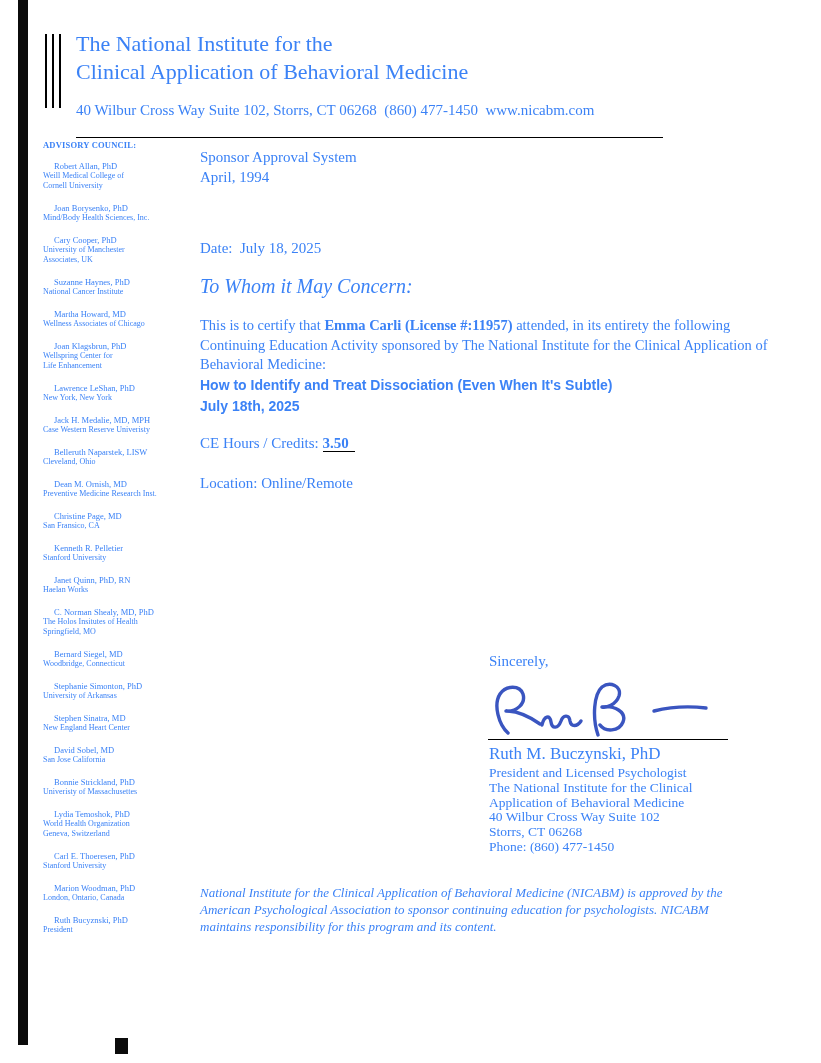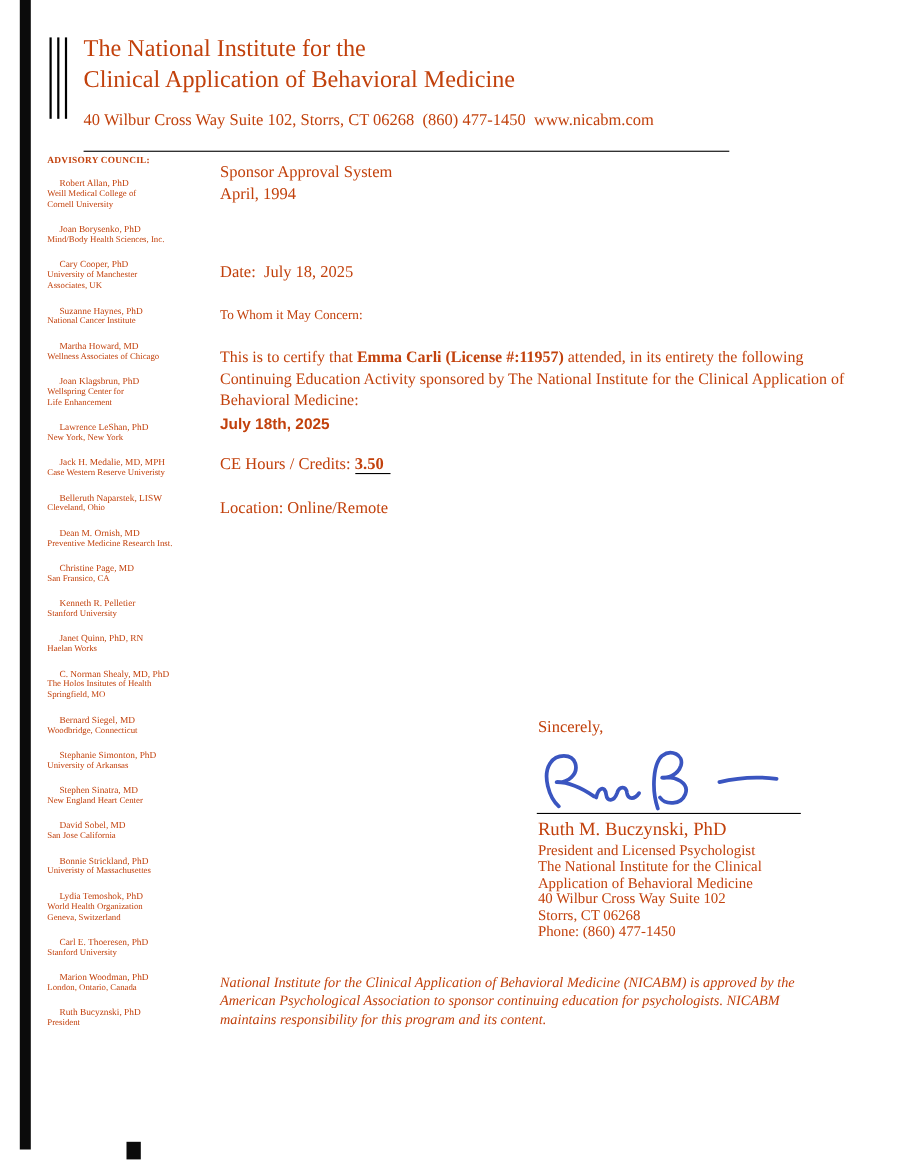--- a/index.html
+++ b/index.html
@@ -1,20 +1,20 @@
 <!DOCTYPE html>
 <html><head>
 <meta charset="utf-8">
 <title>NICABM CE Certificate Letter</title>
 <style>
   * { margin:0; padding:0; box-sizing:border-box; }
   html,body { background:#ffffff; }
   .page {
     position:relative; width:821px; height:1063px; background:#ffffff;
-    font-family:"Liberation Serif", serif; color:#c2410c; overflow:hidden;
+    font-family:"Liberation Serif", serif; color:#3b82f6; overflow:hidden;
   }
   .edge-bar { position:absolute; left:18px; top:0; width:10px; height:1045px; background:#0b0b0b; }
   .corner-mark { position:absolute; left:115px; top:1038px; width:13px; height:16px; background:#0b0b0b; }
 
   
   .letterhead { position:absolute; left:45px; top:30px; display:flex; }
   .logo { display:flex; height:74px; margin-top:4px; }
   .logo span { width:2px; background:#000; margin-right:5px; }
   .letterhead-text { margin-left:10px; }
   .org-title { font-size:22px; line-height:28px; }
@@ -27,21 +27,21 @@
   .advisory { position:absolute; left:43px; top:140px; width:152px; }
   .advisory-heading { font-size:8.5px; font-weight:bold; line-height:10px; margin-bottom:11px; letter-spacing:.2px; }
   .member { margin-bottom:12px; }
   .member-name { font-size:8.5px; font-weight:normal; line-height:10px;margin-left:11px; }
   .member-lines div { font-size:8px; line-height:10px; }
 
   
   .letter { position:absolute; left:200px; top:147px; width:578px; font-size:14.5px; line-height:19.5px; }
   .sponsor-block { text-align:left; font-size:15px; line-height:20px; margin-bottom:52px; }
   .date-line { font-size:15px; line-height:19px; margin-bottom:19px; white-space:pre-wrap; }
-  .salutation { font-size:12px; line-height:19px; margin-bottom:20px; }
+  .salutation { font-size:20px; line-height:19px; margin-bottom:20px;font-style:italic; }
   .body-par { }
   .course-block { font-family:"Liberation Sans", sans-serif; font-weight:bold; font-size:14px; line-height:21px; margin-bottom:17px; }
   .ce-line { font-size:15px; line-height:19px; margin-bottom:21px; }
   .ce-value { font-weight:bold; font-style:normal; border-bottom:1.5px solid #000; padding-right:6px; }
   .location-line { font-size:15px; line-height:19px; }
   .ital { }
 
   
   .closing { position:absolute; left:489px; top:653px; font-size:15px; }
   .signature { position:absolute; left:486px; top:681px; width:250px; height:60px; }
@@ -247,20 +247,21 @@
 
   <main class="letter">
     <div class="sponsor-block">
       <div>Sponsor Approval System</div>
       <div>April, 1994</div>
     </div>
     <div class="date-line">Date:  July 18, 2025</div>
     <div class="salutation">To Whom it May Concern:</div>
     <p class="body-par"><span>This is to certify that </span><b>Emma Carli (License #:11957)</b><span> attended, in its entirety the following Continuing Education Activity sponsored by The National Institute for the Clinical Application of Behavioral Medicine:</span></p>
     <div class="course-block">
+      <div>How to Identify and Treat Dissociation (Even When It's Subtle)</div>
       <div>July 18th, 2025</div>
     </div>
     <div class="ce-line"><span class="ital">CE Hours / Credits: </span><span class="ce-value">3.50</span></div>
     <div class="location-line ital">Location: Online/Remote</div>
   </main>
 
   <div class="closing ital">Sincerely,</div>
 
   <svg class="signature" viewBox="0 0 250 60" xmlns="http://www.w3.org/2000/svg">
     <g fill="none" stroke-width="3.4" stroke-linecap="round" stroke-linejoin="round" stroke="#3a55c0">

